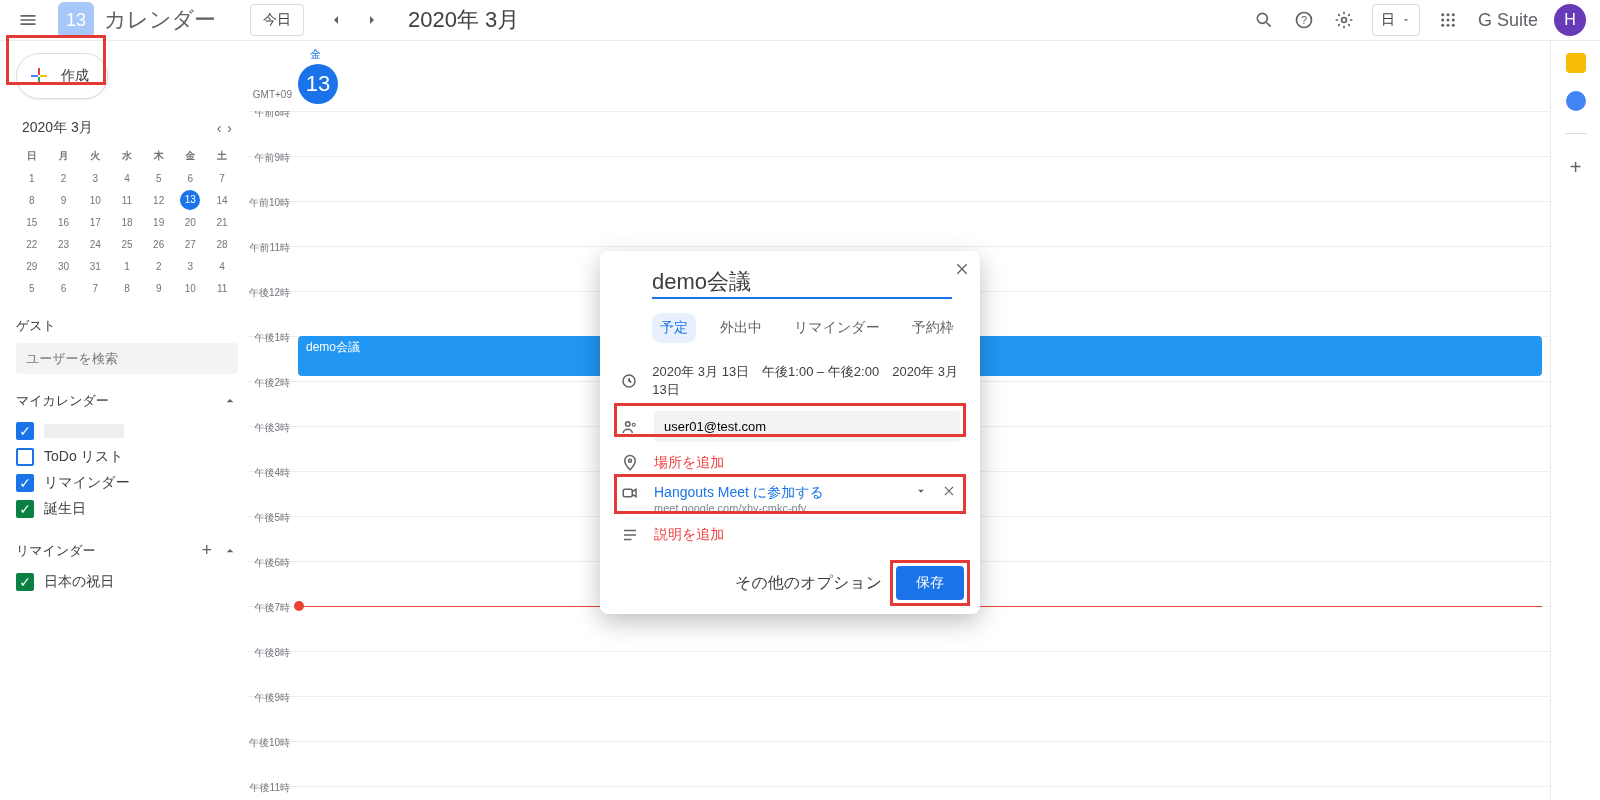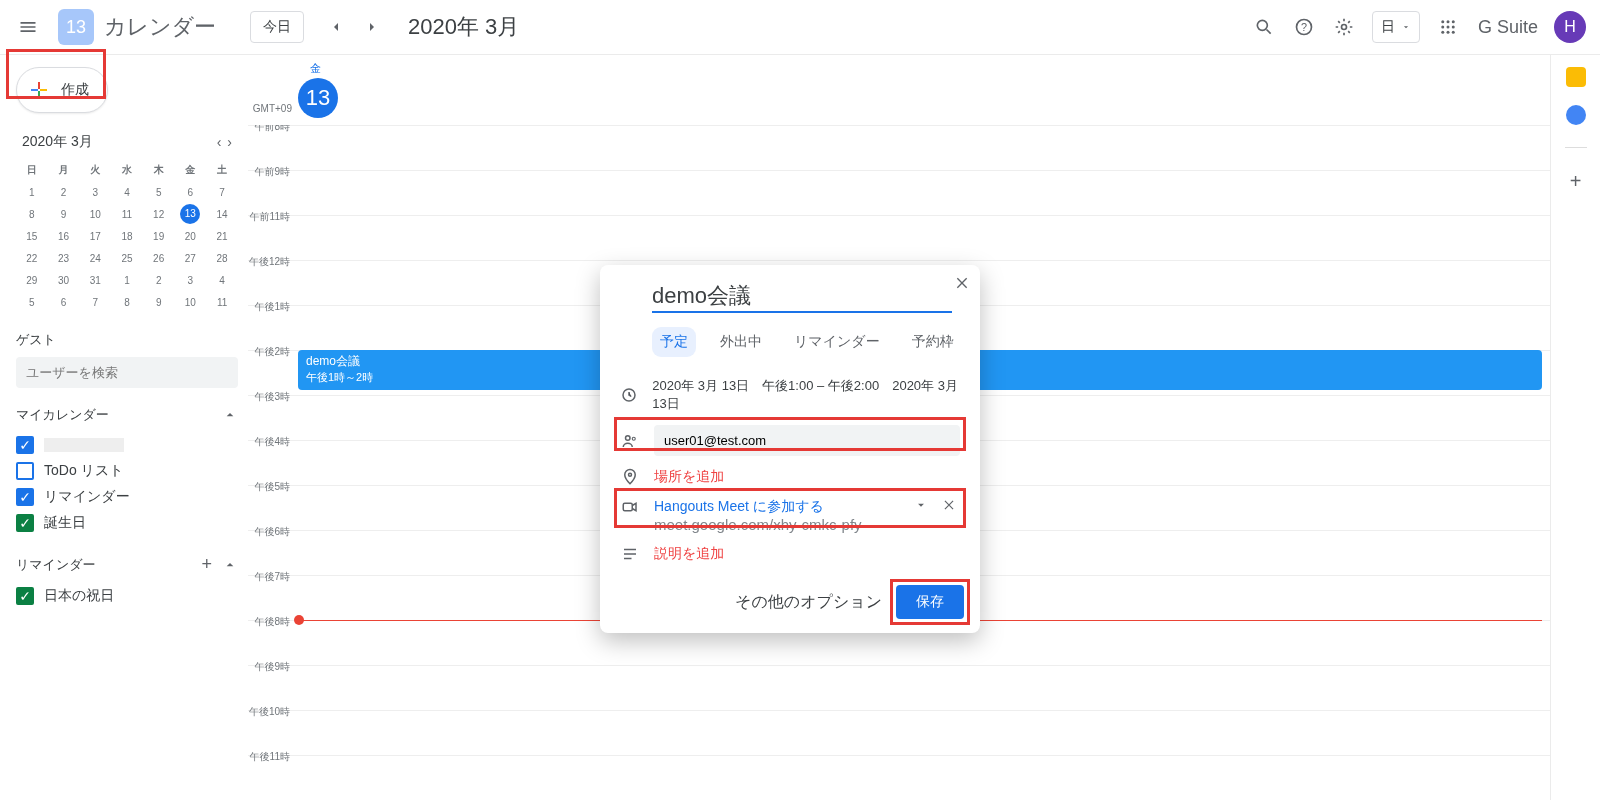--- a/index.html
+++ b/index.html
@@ -73,21 +73,21 @@
   .popup-title-input { font-size:22px; color:#3c4043; border:none; border-bottom:2px solid #1a73e8; padding:2px 0; width:300px; margin-bottom:14px; outline:none; }
   .tabs { display:flex; gap:16px; padding-left:40px; margin-bottom:14px; font-size:14px; }
   .tab { color:#5f6368; cursor:pointer; padding:6px 8px; border-radius:4px; }
   .tab.active { background:#e8f0fe; color:#1a73e8;border-radius:9px; }
   .prow { display:flex; align-items:center; gap:14px; padding:6px 8px; font-size:14px; color:#3c4043; position:relative; }
   .prow .pic { width:20px; color:#5f6368; display:flex; justify-content:center; }
   .guest-input { flex:1; border:none; background:#f1f3f4; padding:8px 10px; border-radius:4px; font-size:13px; }
   .placeholder { color:#ef4444; }
   .meet-row { align-items:flex-start; }
   .meet-link { color:#1a73e8; font-size:14px; }
-  .meet-url { font-size:15px; color:#80868b; }
+  .meet-url { font-size:11px; color:#80868b; }
   .meet-actions { position:absolute; right:12px; display:flex; gap:14px; color:#5f6368; }
   .popup-footer { display:flex; justify-content:flex-end; align-items:center; gap:14px; margin-top:16px; padding-right:4px; }
   .more-opts { font-size:16px; color:#3c4043; cursor:pointer; }
   .save-btn { background:#1a73e8; color:#fff; border:none; padding:8px 20px; border-radius:4px; font-size:14px; cursor:pointer; }
 
   svg { display:block; }
 </style>
 </head>
 <body>
 
@@ -316,20 +316,24 @@
       <div class="grid-scroll" id="grid-scroll">
           <div class="hour-row">
             <div class="hour-label">午前8時</div>
             <div class="hour-cell"></div>
           </div>
           <div class="hour-row">
             <div class="hour-label">午前9時</div>
             <div class="hour-cell"></div>
           </div>
           <div class="hour-row">
+            <div class="hour-label">午前10時</div>
+            <div class="hour-cell"></div>
+          </div>
+          <div class="hour-row">
             <div class="hour-label">午前11時</div>
             <div class="hour-cell"></div>
           </div>
           <div class="hour-row">
             <div class="hour-label">午後12時</div>
             <div class="hour-cell"></div>
           </div>
           <div class="hour-row">
             <div class="hour-label">午後1時</div>
             <div class="hour-cell"></div>
@@ -369,21 +373,20 @@
           <div class="hour-row">
             <div class="hour-label">午後10時</div>
             <div class="hour-cell"></div>
           </div>
           <div class="hour-row">
             <div class="hour-label">午後11時</div>
             <div class="hour-cell"></div>
           </div>
           <div class="event-block" style="top: 225px; height: 40px;">
             <div>demo会議</div>
-            <div style="font-size:11px">午後1時～2時</div>
           </div>
           <div class="now-line" style="top: 495px;"></div>
           <div class="now-dot" style="top: 490px;"></div>
         </div>
     </div>
 
     <div class="rail">
       <div class="rail-ic" style="background:#fbbc05"></div>
       <div class="rail-ic" style="background:#4285f4;border-radius:50%"></div>
       <div style="width:22px;border-top:1px solid #ddd;margin:4px 0"></div>

